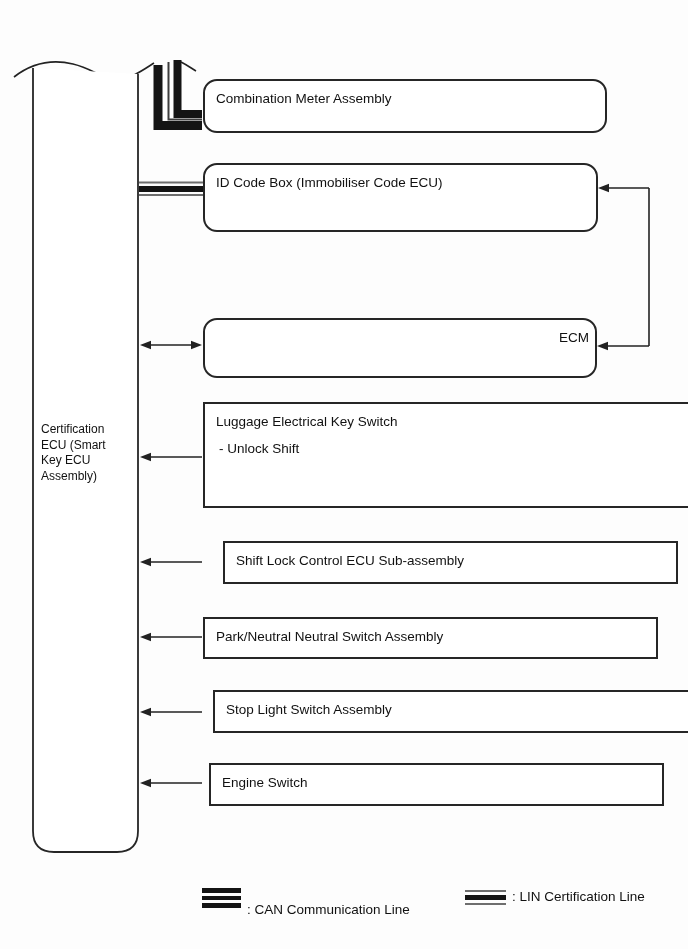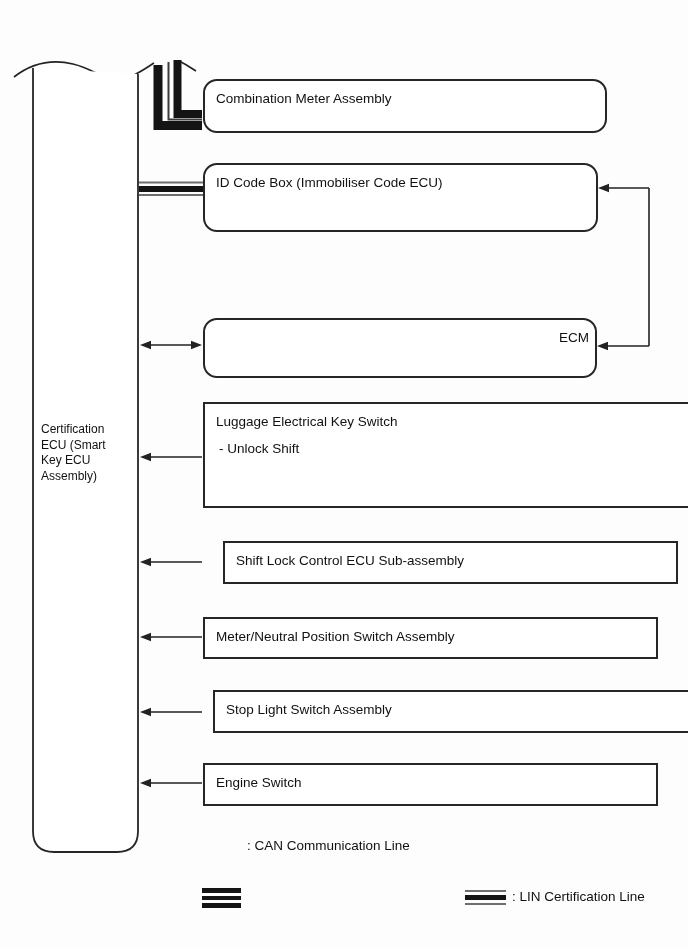--- a/index.html
+++ b/index.html
@@ -105,37 +105,37 @@
   <div class="node" style="left:203px;top:402px;width:520px;height:106px;">
     <div>Luggage Electrical Key Switch</div>
     <div class="sub">- Unlock Shift</div>
   </div>
 
   <div class="node" style="left:203px;top:541px;width:455px;height:43px;margin-left:20px;">
     <span>Shift Lock Control ECU Sub-assembly</span>
   </div>
 
   <div class="node" style="left:203px;top:617px;width:455px;height:42px;">
-    <span>Meter/Neutral Position Switch Assembly</span>
+    <span>Park/Neutral Neutral Switch Assembly</span>
   </div>
 
   <div class="node" style="left:213px;top:690px;width:505px;height:43px;">
     <span>Stop Light Switch Assembly</span>
   </div>
 
-  <div class="node" style="left:203px;top:763px;width:455px;height:43px;">
+  <div class="node" style="left:209px;top:763px;width:455px;height:43px;">
     <span>Engine Switch</span>
   </div>
 
   <div class="sym" style="left:202px;top:888px;width:39px;">
     <div class="bar" style="height:5px;background:#141414;"></div>
     <div class="bar" style="height:4px;background:#141414;margin-top:3px;"></div>
     <div class="bar" style="height:5px;background:#141414;margin-top:3px;"></div>
   </div>
-  <div class="legend-text" style="left:247px;top:838px;">: CAN Communication Line</div>
+  <div class="legend-text" style="left:247px;top:902px;">: CAN Communication Line</div>
 
   <div class="sym" style="left:465px;top:890px;width:41px;">
     <div class="bar" style="height:2px;background:#6e6e6e;"></div>
     <div class="bar" style="height:5px;background:#141414;margin-top:3px;"></div>
     <div class="bar" style="height:2px;background:#6e6e6e;margin-top:3px;"></div>
   </div>
   <div class="legend-text" style="left:512px;top:889px;">: LIN Certification Line</div>
 
 </div>
 

